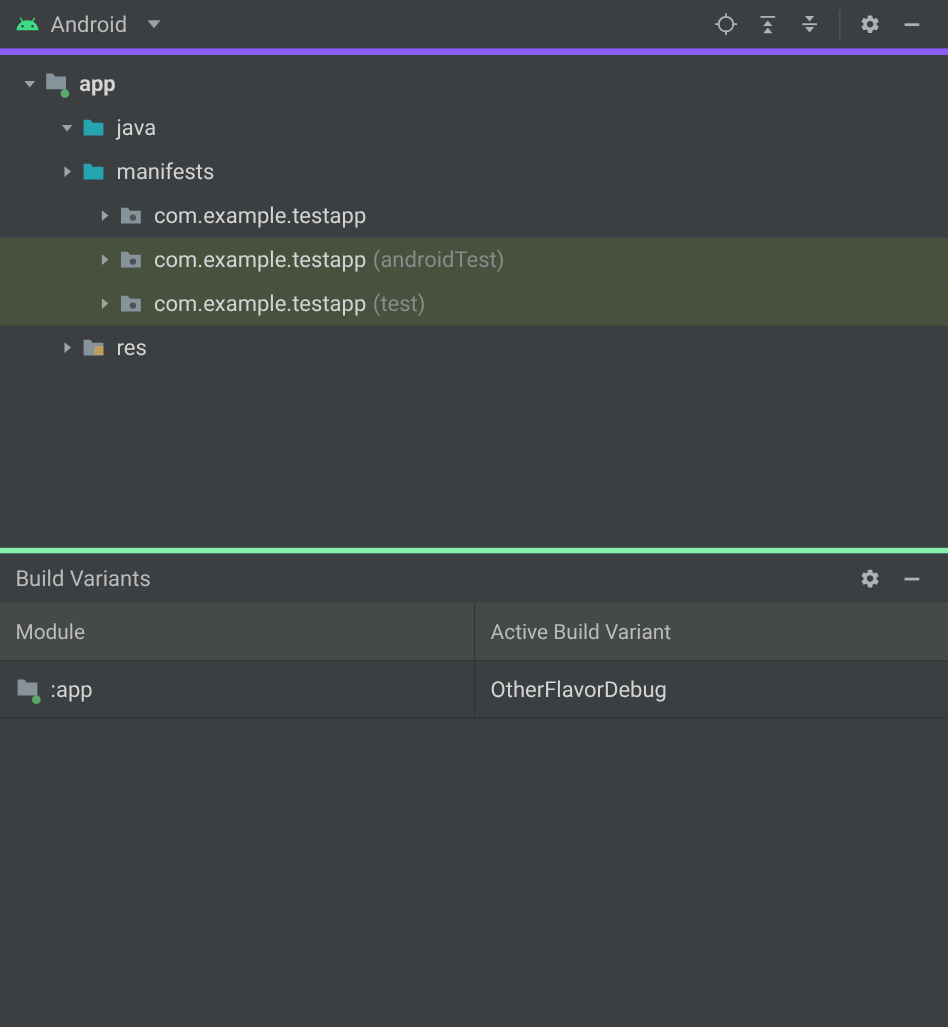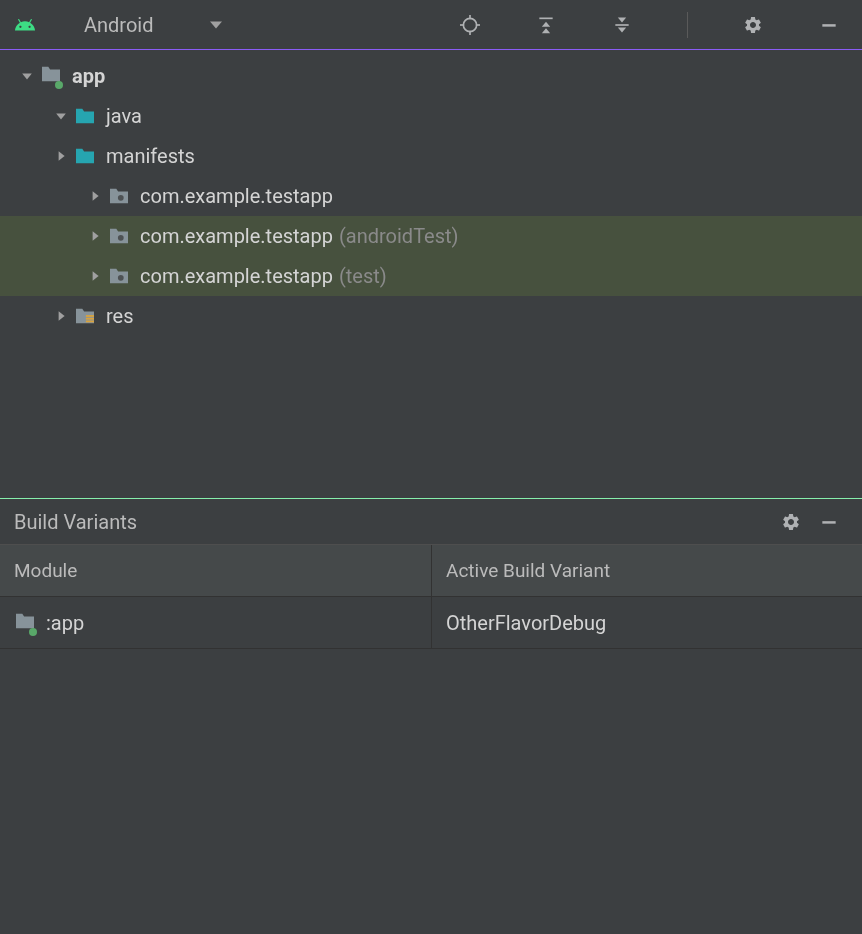--- a/index.html
+++ b/index.html
@@ -12,22 +12,21 @@
     overflow: hidden;
     display: flex;
     flex-direction: column;
   }
   .panel-header {
     height: 50px;
     background: #3c3f41;
     display: flex;
     align-items: center;
     padding: 12px 14px;
-    border-bottom: 1px solid #8b5cf6;
-    gap: 38px;
+    border-bottom: 6px solid #8b5cf6;
   }
   .android-logo {
     width: 22px;
     height: 22px;
     margin-right: 8px;
   }
   .panel-header-title {
     color: #bbbbbb;
     font-size: 20px;
     flex: 0 0 auto;
@@ -96,21 +95,21 @@
     margin-right: 10px;
     display: inline-flex;
     align-items: center;
     justify-content: center;
   }
   .label { color: #d4d4d4; }
   .suffix { color: #8a8a8a; margin-left: 6px; }
   .indent { display: inline-block; }
   .build-variants-panel {
     background: #3c3f41;
-    border-top: 1px solid #86efac;
+    border-top: 5px solid #86efac;
     display: flex;
     flex-direction: column;
     height: 436px;
   }
   .build-header {
     height: 46px;
     border-bottom: 1px solid #4e4e4e;
     display: flex;
     align-items: center;
     padding: 0 14px;

